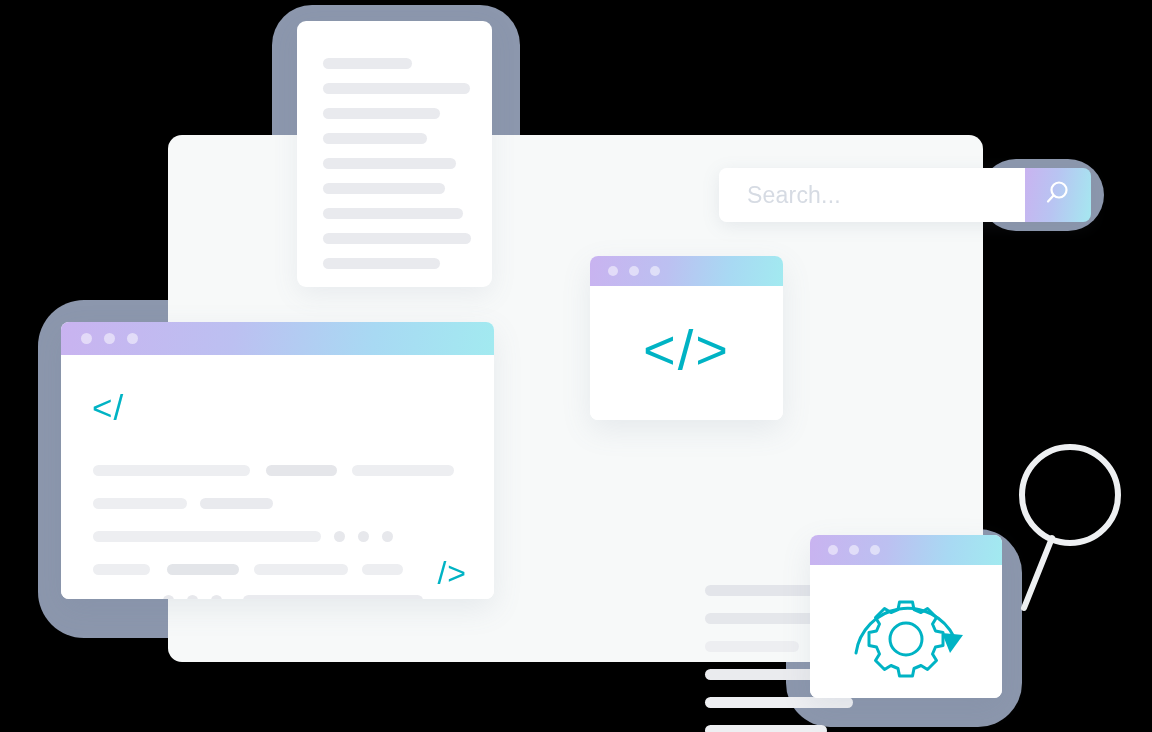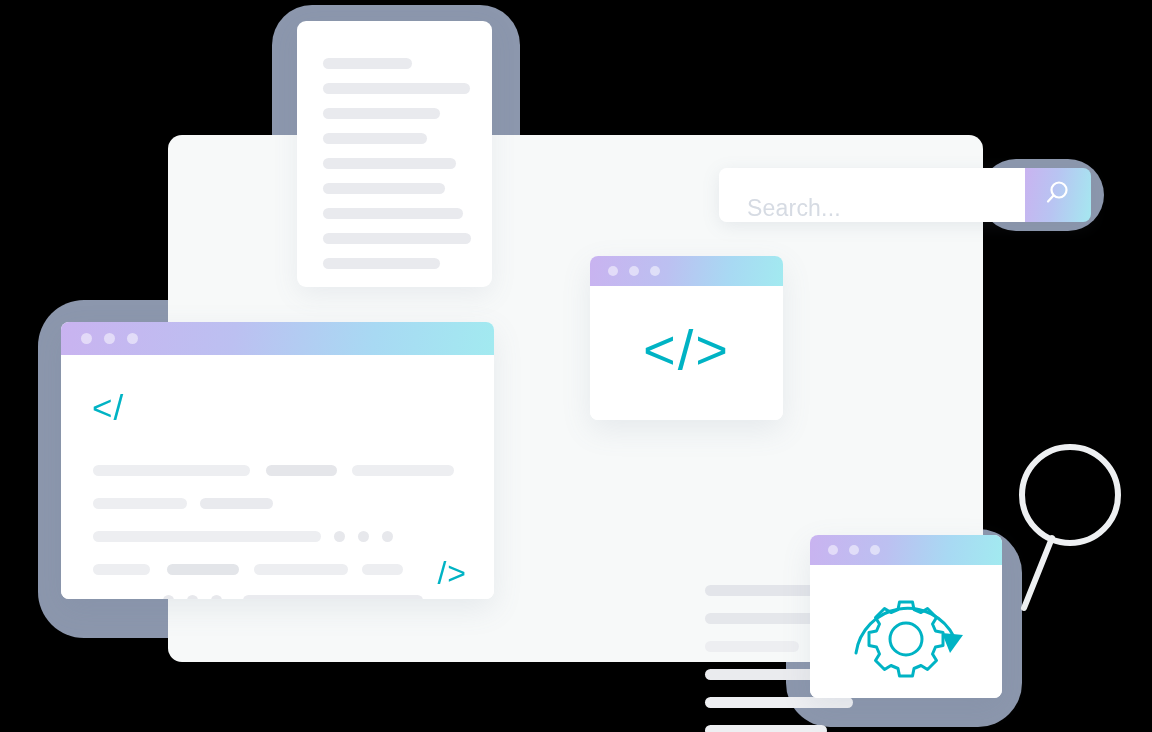--- a/index.html
+++ b/index.html
@@ -45,21 +45,21 @@
     height: 54px;
     border-radius: 8px;
     overflow: hidden;
     display: flex;
     box-shadow: 0 4px 18px rgba(110,120,150,0.13);
   }
   #search-input-area {
     flex: 1;
     background: #ffffff;
     display: flex;
-    align-items: flex-end;
+    align-items: center;
     padding-left: 28px;
   }
   #search-placeholder {
     color: #d6dbe3;
     font-size: 23px;
     letter-spacing: 0.2px;
     font-family: "Liberation Sans", sans-serif;
   }
   #search-button {
     width: 66px;

